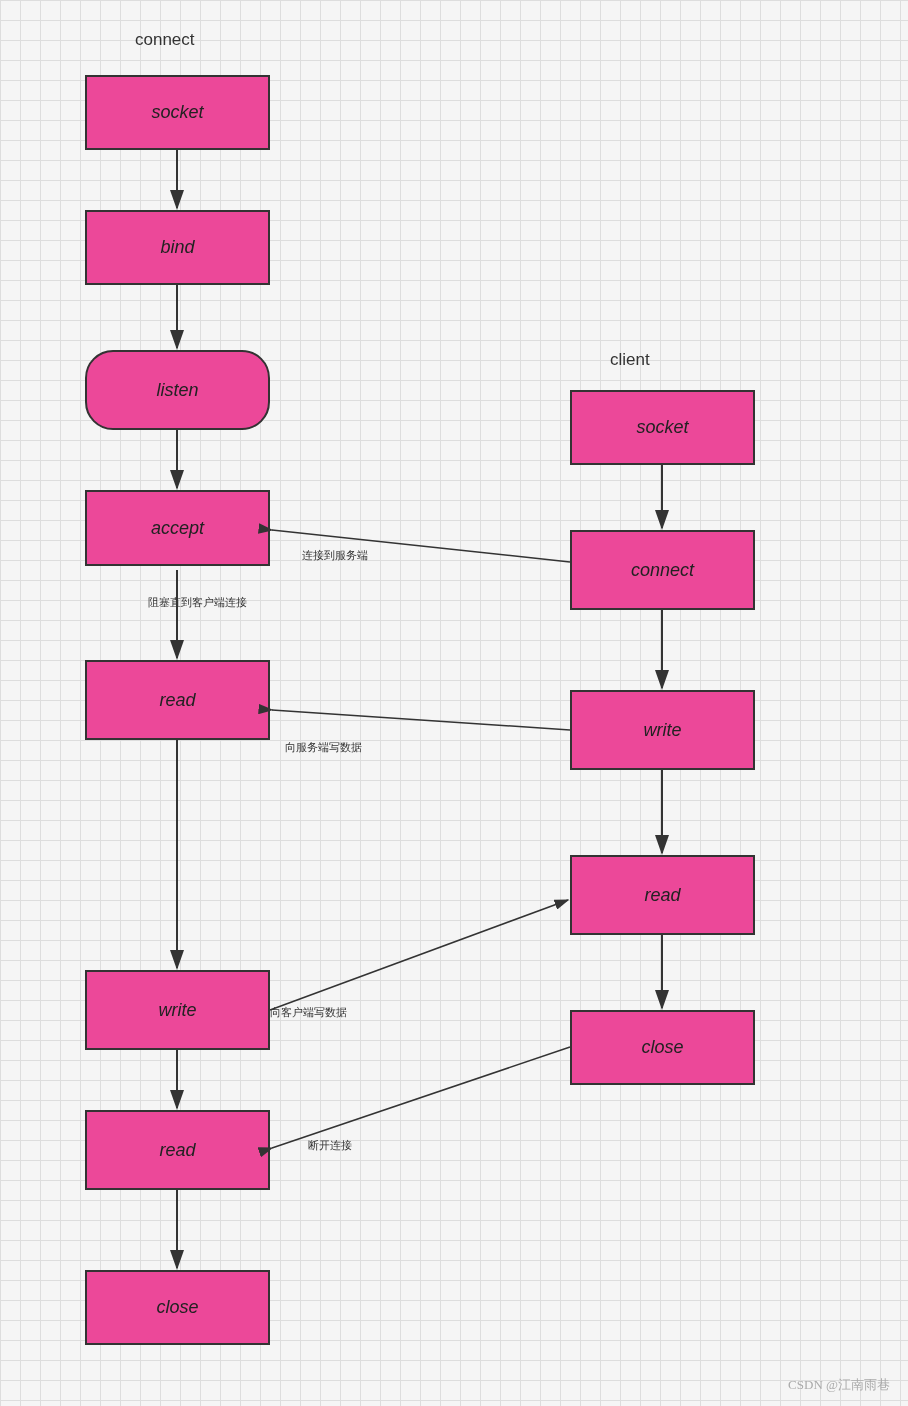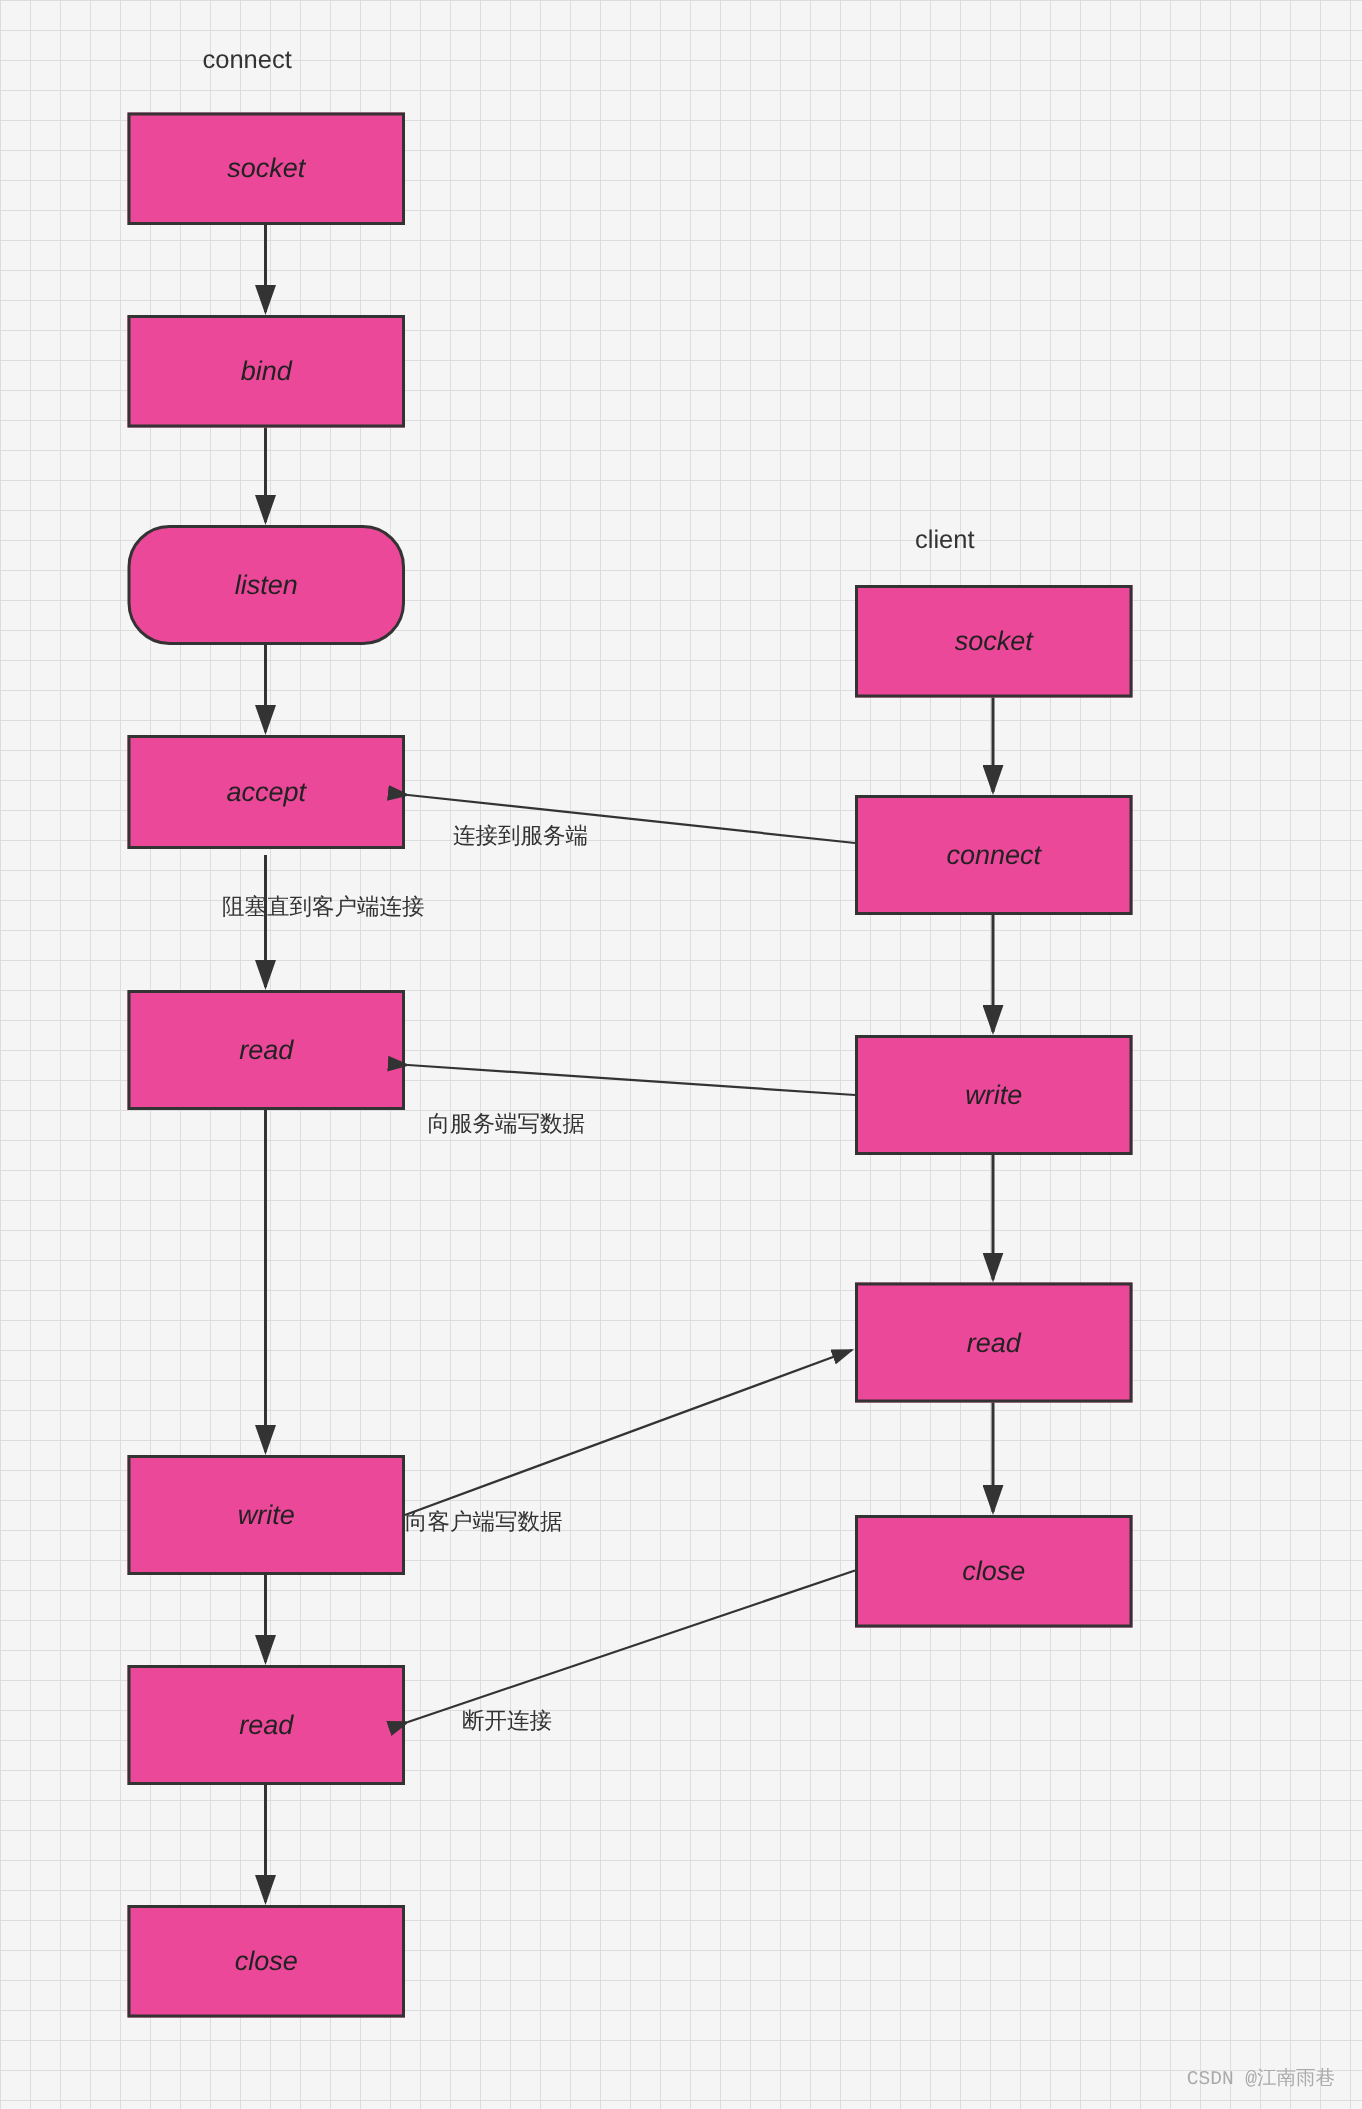--- a/index.html
+++ b/index.html
@@ -33,40 +33,40 @@
       display: flex;
       align-items: center;
       justify-content: center;
       font-size: 18px;
       color: #222;
       font-family: Arial, sans-serif;
       font-style: italic;
     }
     .label {
       position: absolute;
-      font-size: 15px;
+      font-size: 11px;
       color: #333;
       font-family: Arial, sans-serif;
       white-space: nowrap;
     }
     svg.arrows {
       position: absolute;
       top: 0; left: 0;
       width: 908px;
       height: 1406px;
       pointer-events: none;
       z-index: 2;
     }
     .watermark {
       position: absolute;
       bottom: 12px;
       right: 18px;
       font-size: 13px;
       color: #aaa;
-      font-family: Liberation Mono, monospace;
+      font-family: Liberation Serif, serif;
     }
   </style>
 </head>
 <body>
 
 <div class="grid-bg"></div>
 <div class="canvas">
 
   <span class="label" style="left:135px; top:30px; font-size:17px;">connect</span>
 

